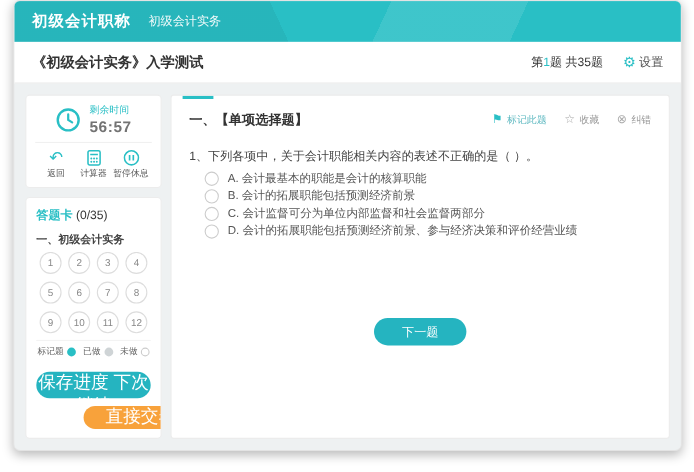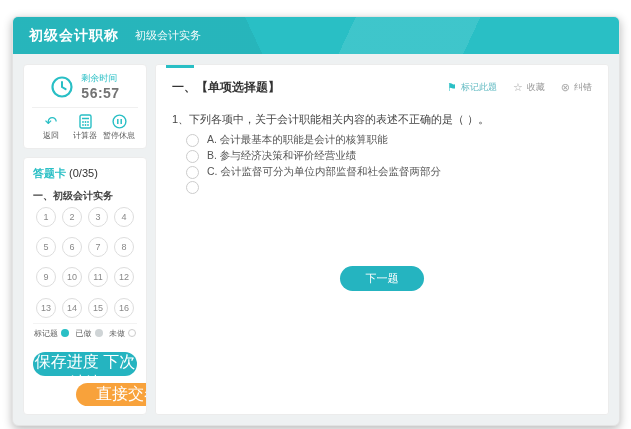--- a/index.html
+++ b/index.html
@@ -1,19 +1,19 @@
 <!DOCTYPE html>
 <html><head>
 <meta charset="utf-8">
 <style>
   * { margin:0; padding:0; box-sizing:border-box; }
   html,body { width:631px; height:429px; background:#fff; font-family:"Liberation Sans", sans-serif; overflow:hidden; }
 
   .window {
-    position:absolute; left:12px; top:16px; width:608px; height:410px;
+    position:absolute; left:12px; top:0; width:608px; height:410px;
     background:#eef1f2; border:1px solid #e3e3e3; border-radius:6px;
     box-shadow:0 3px 10px rgba(0,0,0,.28); overflow:hidden;
     display:flex; flex-direction:column;
   }
 
   
   .app-header {
     height:37px; flex:0 0 37px; background:#29bfc5; position:relative;
     display:flex; align-items:center; padding:0 16px; color:#fff;
     background-image:
@@ -108,20 +108,33 @@
 </head>
 <body>
 
 <div class="window">
 
   <div class="app-header">
     <span class="brand">初级会计职称</span>
     <span class="course">初级会计实务</span>
   </div>
 
+  <div class="toolbar">
+    <span class="toolbar-title">《初级会计实务》入学测试</span>
+    <div class="toolbar-right">
+      <span>
+        <span>第</span><span class="q-current">1</span><span>题</span>
+        <span>共35题</span>
+      </span>
+      <span class="settings">
+        <span class="gear">⚙</span>
+        <span>设置</span>
+      </span>
+    </div>
+  </div>
 
   <div class="content">
 
     <aside class="sidebar">
 
       <div class="card timer-card">
         <div class="timer-row">
           <span>
             <svg width="24" height="24" viewBox="0 0 24 24">
               <circle cx="12" cy="12" r="9.5" fill="none" stroke="#29bfc5" stroke-width="2.2"></circle>
@@ -233,28 +246,29 @@
 
       <div class="q-stem">1、下列各项中，关于会计职能相关内容的表述不正确的是（  ）。</div>
 
       <div class="options">
         <div class="option">
           <span class="radio"></span>
           <span class="opt-text"><span>A.</span> <span>会计最基本的职能是会计的核算职能</span></span>
         </div>
         <div class="option">
           <span class="radio"></span>
-          <span class="opt-text"><span>B.</span> <span>参与经济决策和评价经营业绩</span></span>
+          <span class="opt-text"><span>B.</span> <span>会计的拓展职能包括预测经济前景</span></span>
         </div>
         <div class="option">
           <span class="radio"></span>
           <span class="opt-text"><span>C.</span> <span>会计监督可分为单位内部监督和社会监督两部分</span></span>
         </div>
         <div class="option">
           <span class="radio"></span>
+          <span class="opt-text"><span>D.</span> <span>会计的拓展职能包括预测经济前景、参与经济决策和评价经营业绩</span></span>
         </div>
       </div>
 
       <div class="next-wrap">
         <button class="btn-next">下一题</button>
       </div>
     </main>
 
   </div>
 </div>

